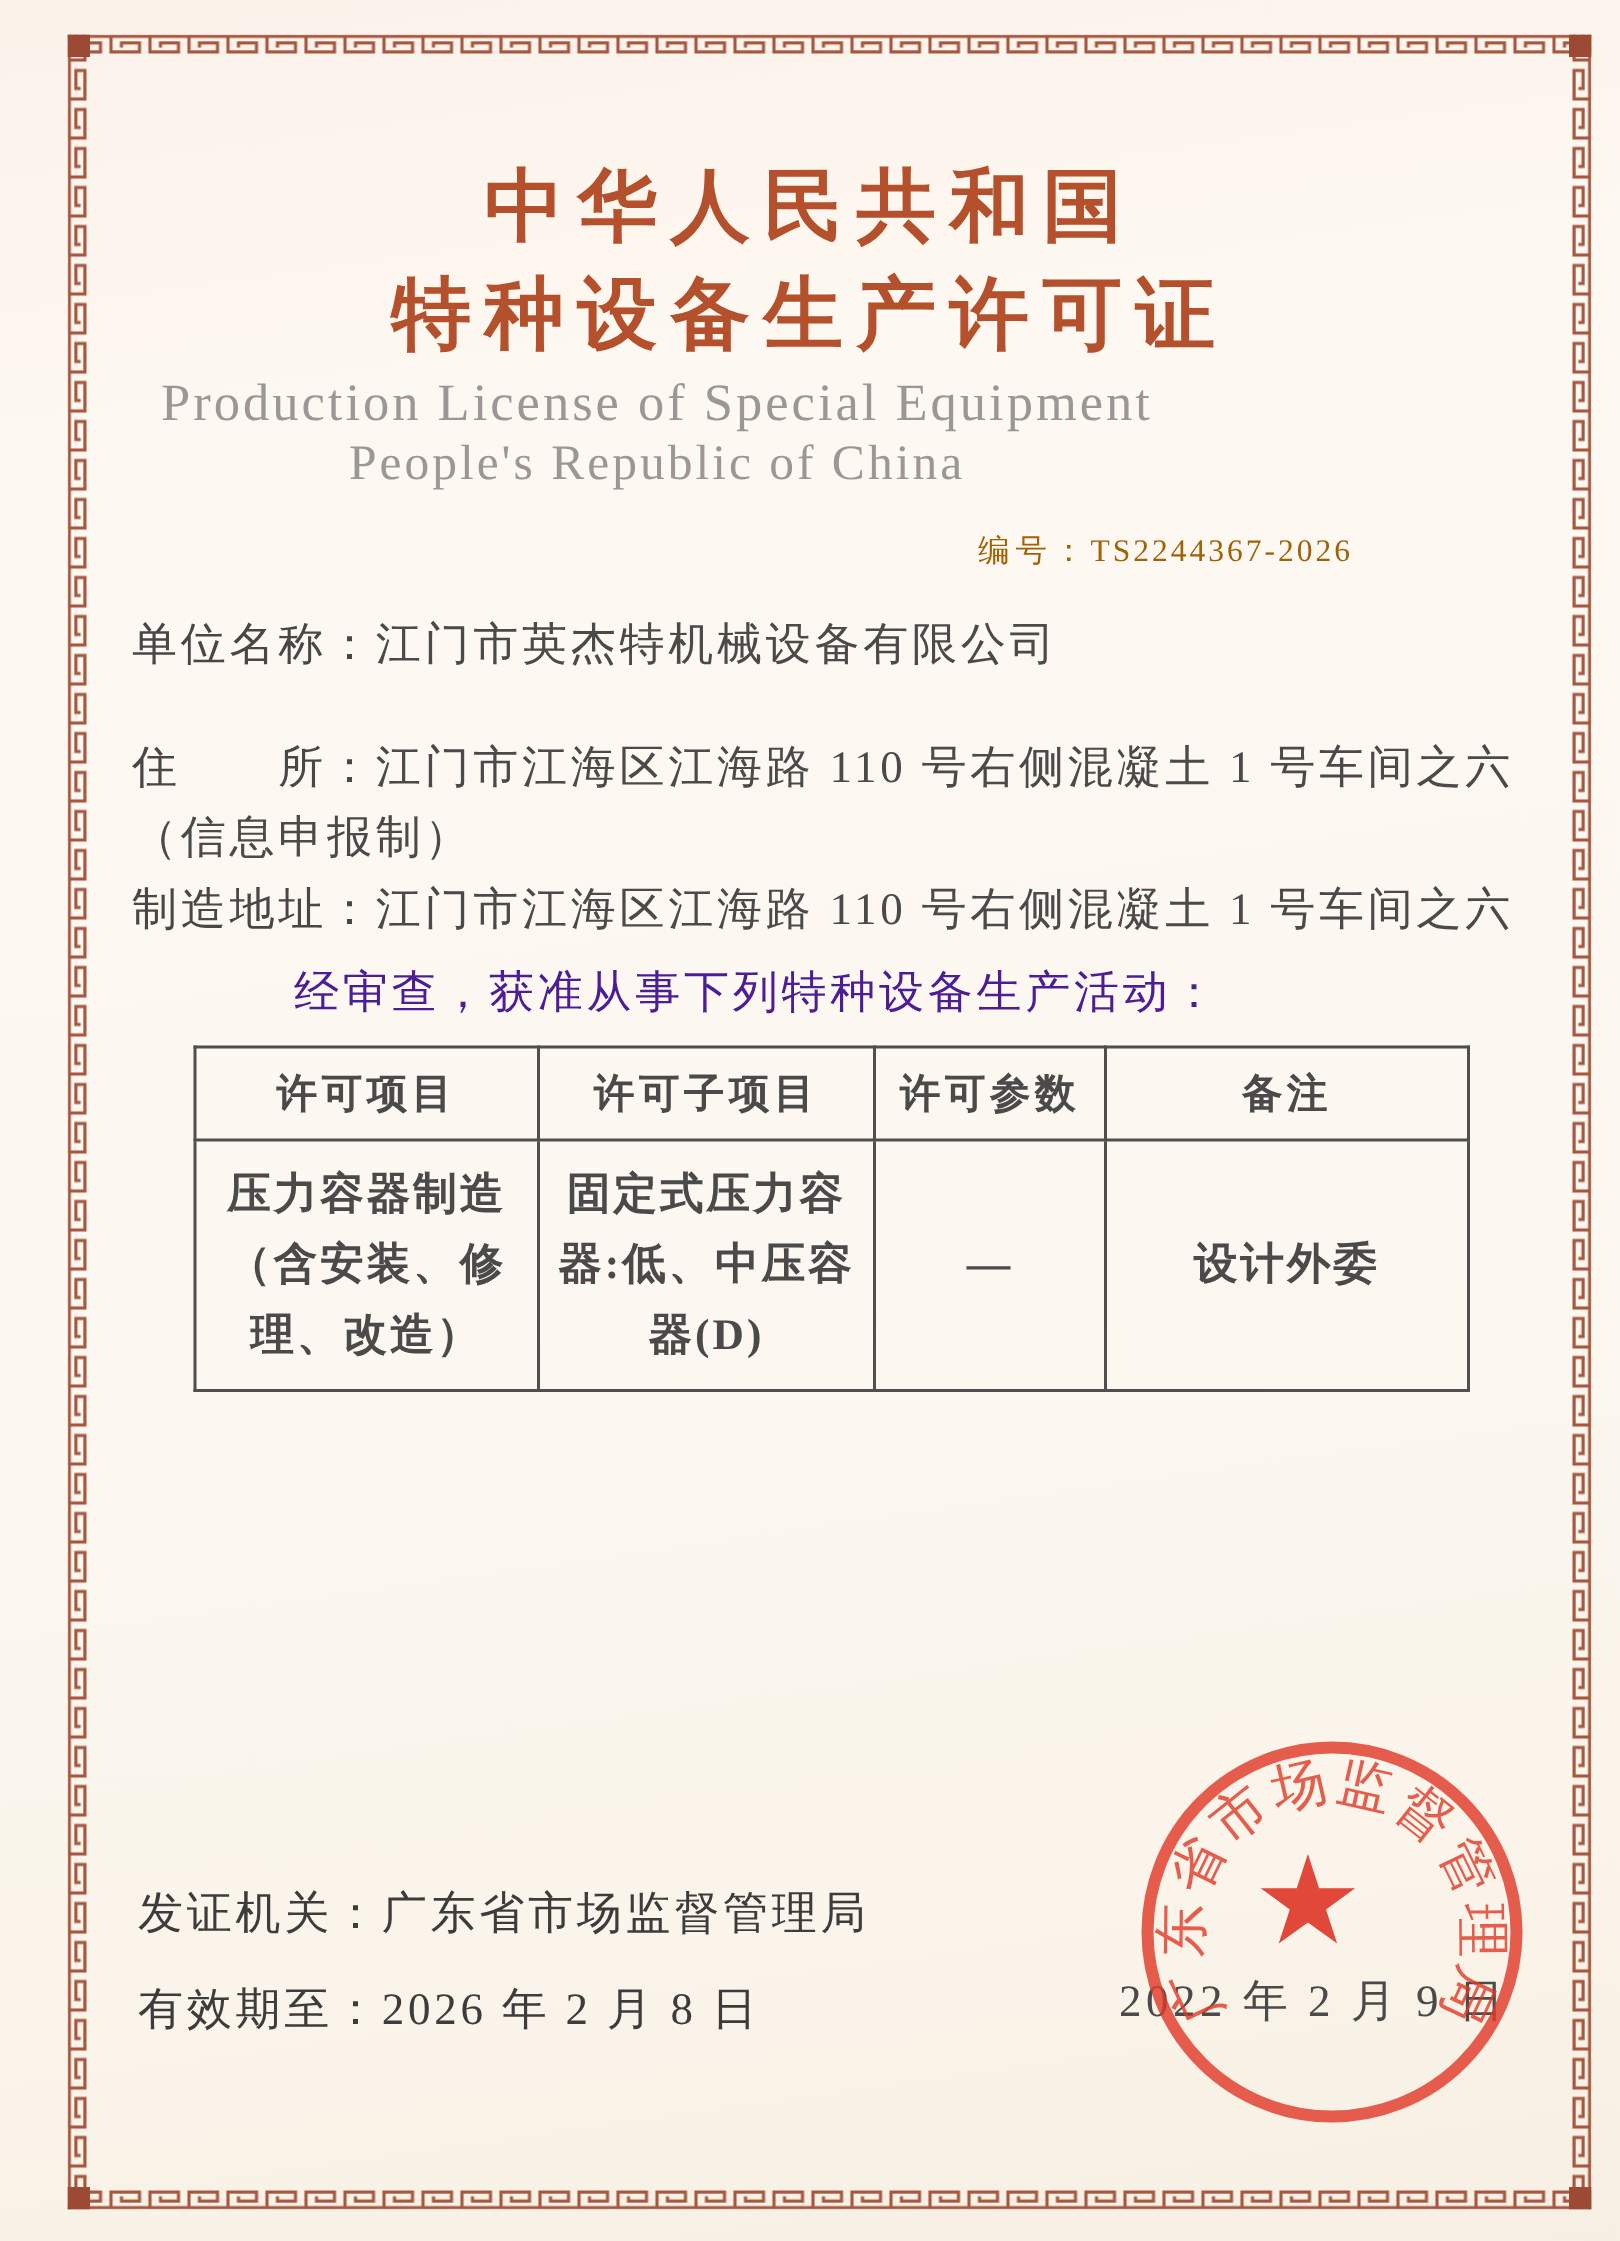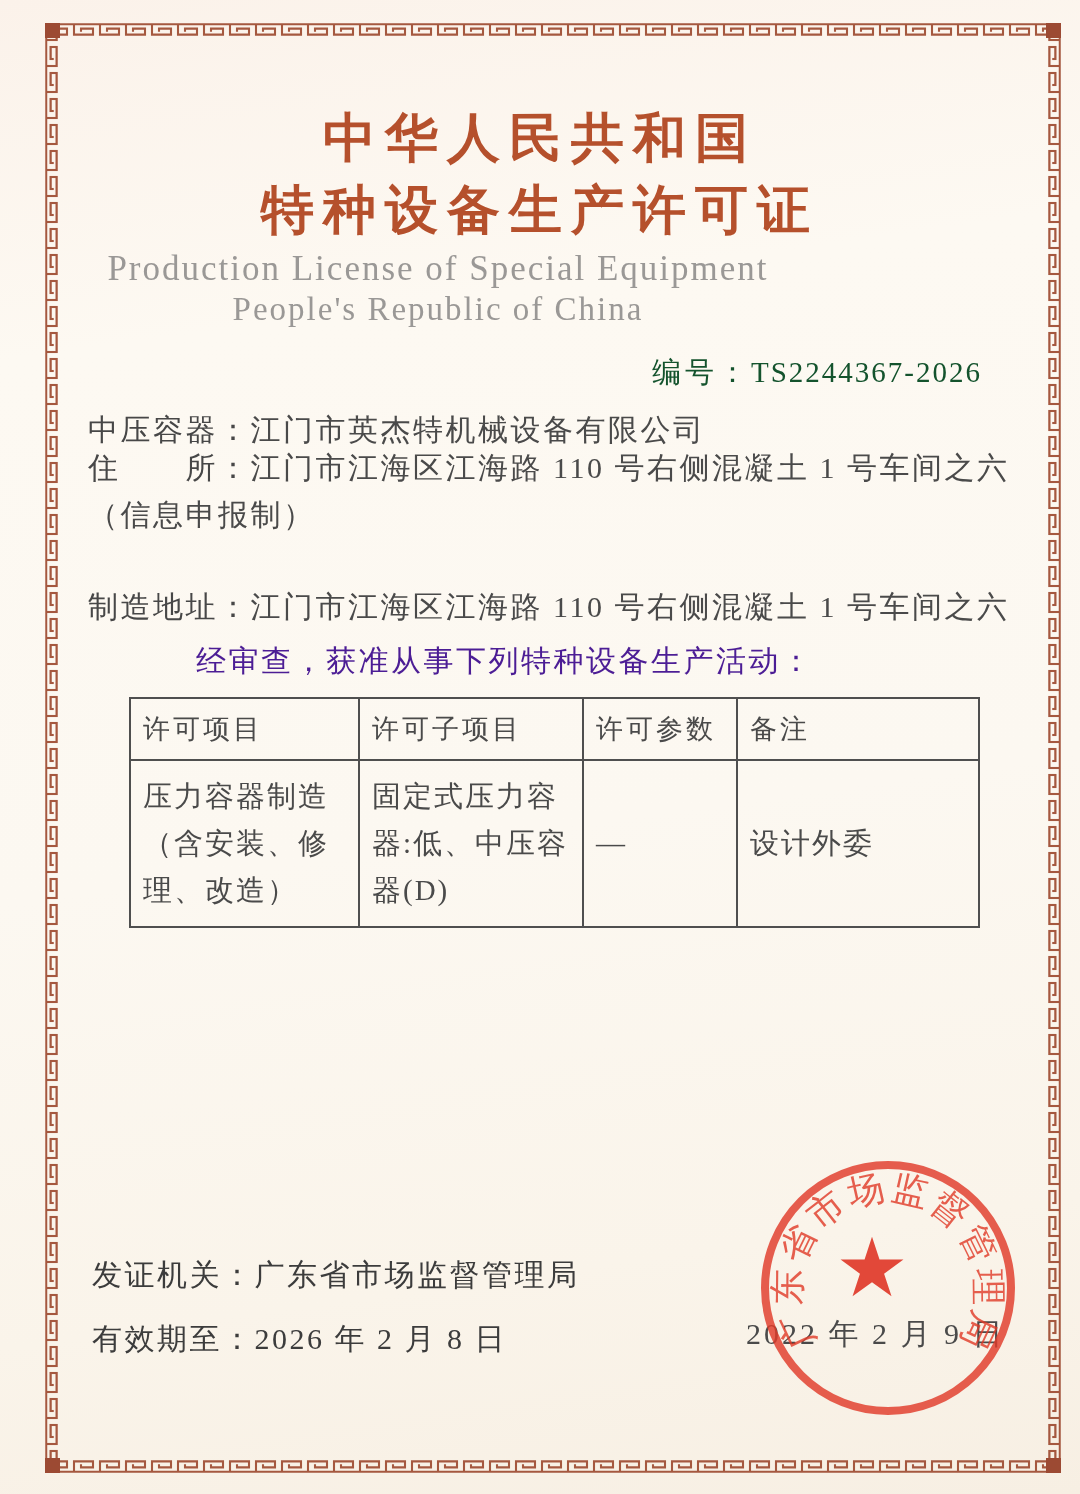--- a/index.html
+++ b/index.html
@@ -23,35 +23,35 @@
   
   .frame-svg{position:absolute;left:45px;top:23px;color:var(--border-brown);}
 
   
   .title-cn{left:0;width:1080px;text-align:center;color:var(--title-red);
     font-weight:bold;font-size:53px;letter-spacing:9px;line-height:1;}
   .title-en{left:0;width:876px;text-align:center;color:var(--en-gray);
     letter-spacing:2px;line-height:1;}
 
   
-  .license-line{left:652px;top:353px;font-size:29px;color:#14532d;letter-spacing:4px;}
+  .license-line{left:652px;top:353px;font-size:21px;color:#a16207;letter-spacing:4px;}
   .license-line .num{letter-spacing:2px;}
 
   
   .field{left:88px;font-size:30px;color:#4a4a4a;letter-spacing:2.5px;line-height:47px;}
   .field .label{color:#474747;}
   .addr-block{width:922px;}
 
   .approval{left:196px;top:641px;font-size:30px;color:#4c1d95;letter-spacing:2.5px;}
 
   
   table.permit{position:absolute;left:129px;top:697px;width:849px;border-collapse:collapse;
     table-layout:fixed;color:#4a4a4a;}
-  table.permit th,table.permit td{border:2px solid #4f4f4f;text-align:left;vertical-align:middle;
-    font-weight:normal;padding:12px 12px;}
+  table.permit th,table.permit td{border:2px solid #4f4f4f;text-align:center;vertical-align:middle;
+    font-weight:bold;padding:12px 12px;}
   table.permit th{height:51px;font-size:27px;letter-spacing:3px;}
   table.permit td{height:131px;font-size:29px;letter-spacing:2px;line-height:47px;}
 
   
   .footer-line{left:92px;font-size:30px;color:#3c3c3c;letter-spacing:2.5px;text-align:right;}
   .issue-date{left:746px;top:1314px;font-size:30px;color:#4a4a4a;letter-spacing:3px;z-index:1;font-family:Liberation Serif, serif;}
 
   
   .stamp{left:723px;top:1123px;width:330px;height:330px;z-index:2;}
   .stamp-ring{position:absolute;inset:38px;border:8px solid rgba(224,58,42,.82);border-radius:50%;}
@@ -97,24 +97,24 @@
 <div class="abs title-cn" style="top:184px">特种设备生产许可证</div>
 
 <div class="abs title-en" style="top:251px;font-size:35px">Production License of Special Equipment</div>
 <div class="abs title-en" style="top:293px;font-size:33px">People's Republic of China</div>
 
 <div class="abs license-line">
   <span>编号：</span><span class="num">TS2244367-2026</span>
 </div>
 
 <div class="abs field" style="top:406px">
-  <span class="label">中压容器：</span><span>江门市英杰特机械设备有限公司</span>
+  <span class="label">单位名称：</span><span>江门市英杰特机械设备有限公司</span>
 </div>
 
-<div class="abs field addr-block" style="top:444px">
+<div class="abs field addr-block" style="top:488px">
   <span class="label">住　　所：</span><span>江门市江海区江海路 110 号右侧混凝土 1 号车间之六（信息申报制）</span>
 </div>
 
 <div class="abs field" style="top:583px">
   <span class="label">制造地址：</span><span>江门市江海区江海路 110 号右侧混凝土 1 号车间之六</span>
 </div>
 
 <div class="abs approval">经审查，获准从事下列特种设备生产活动：</div>
 
 <table class="permit">

